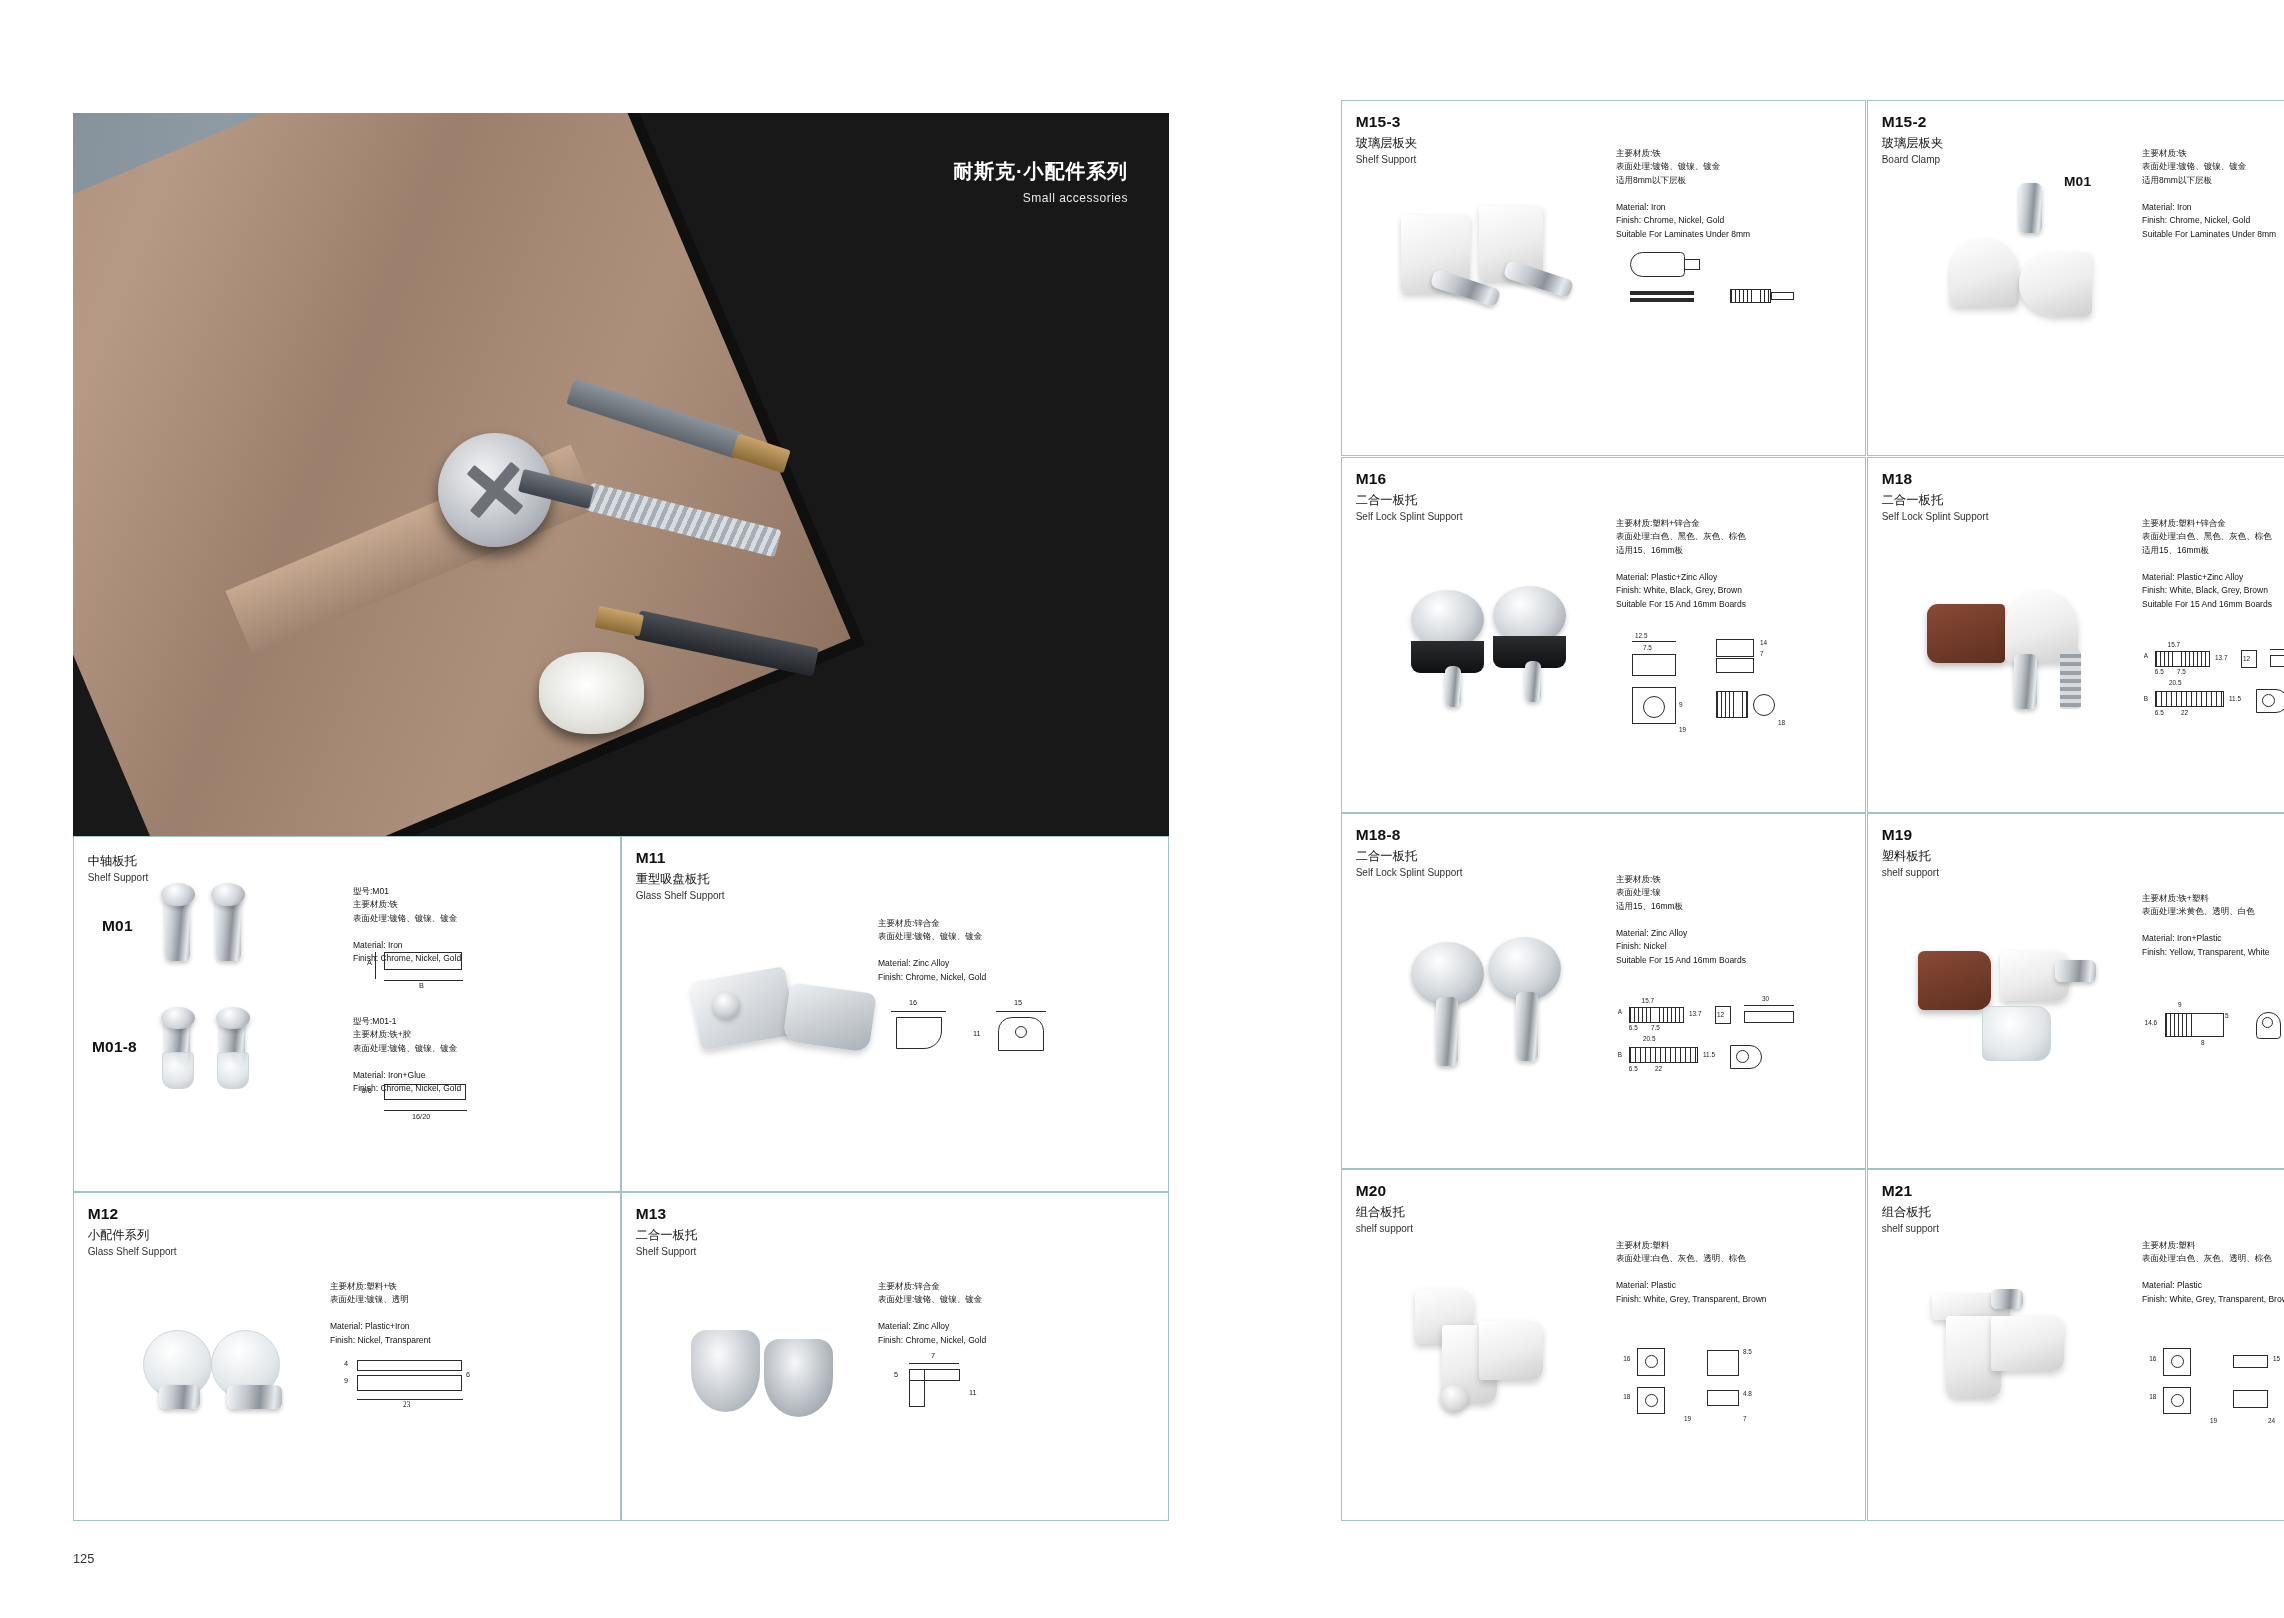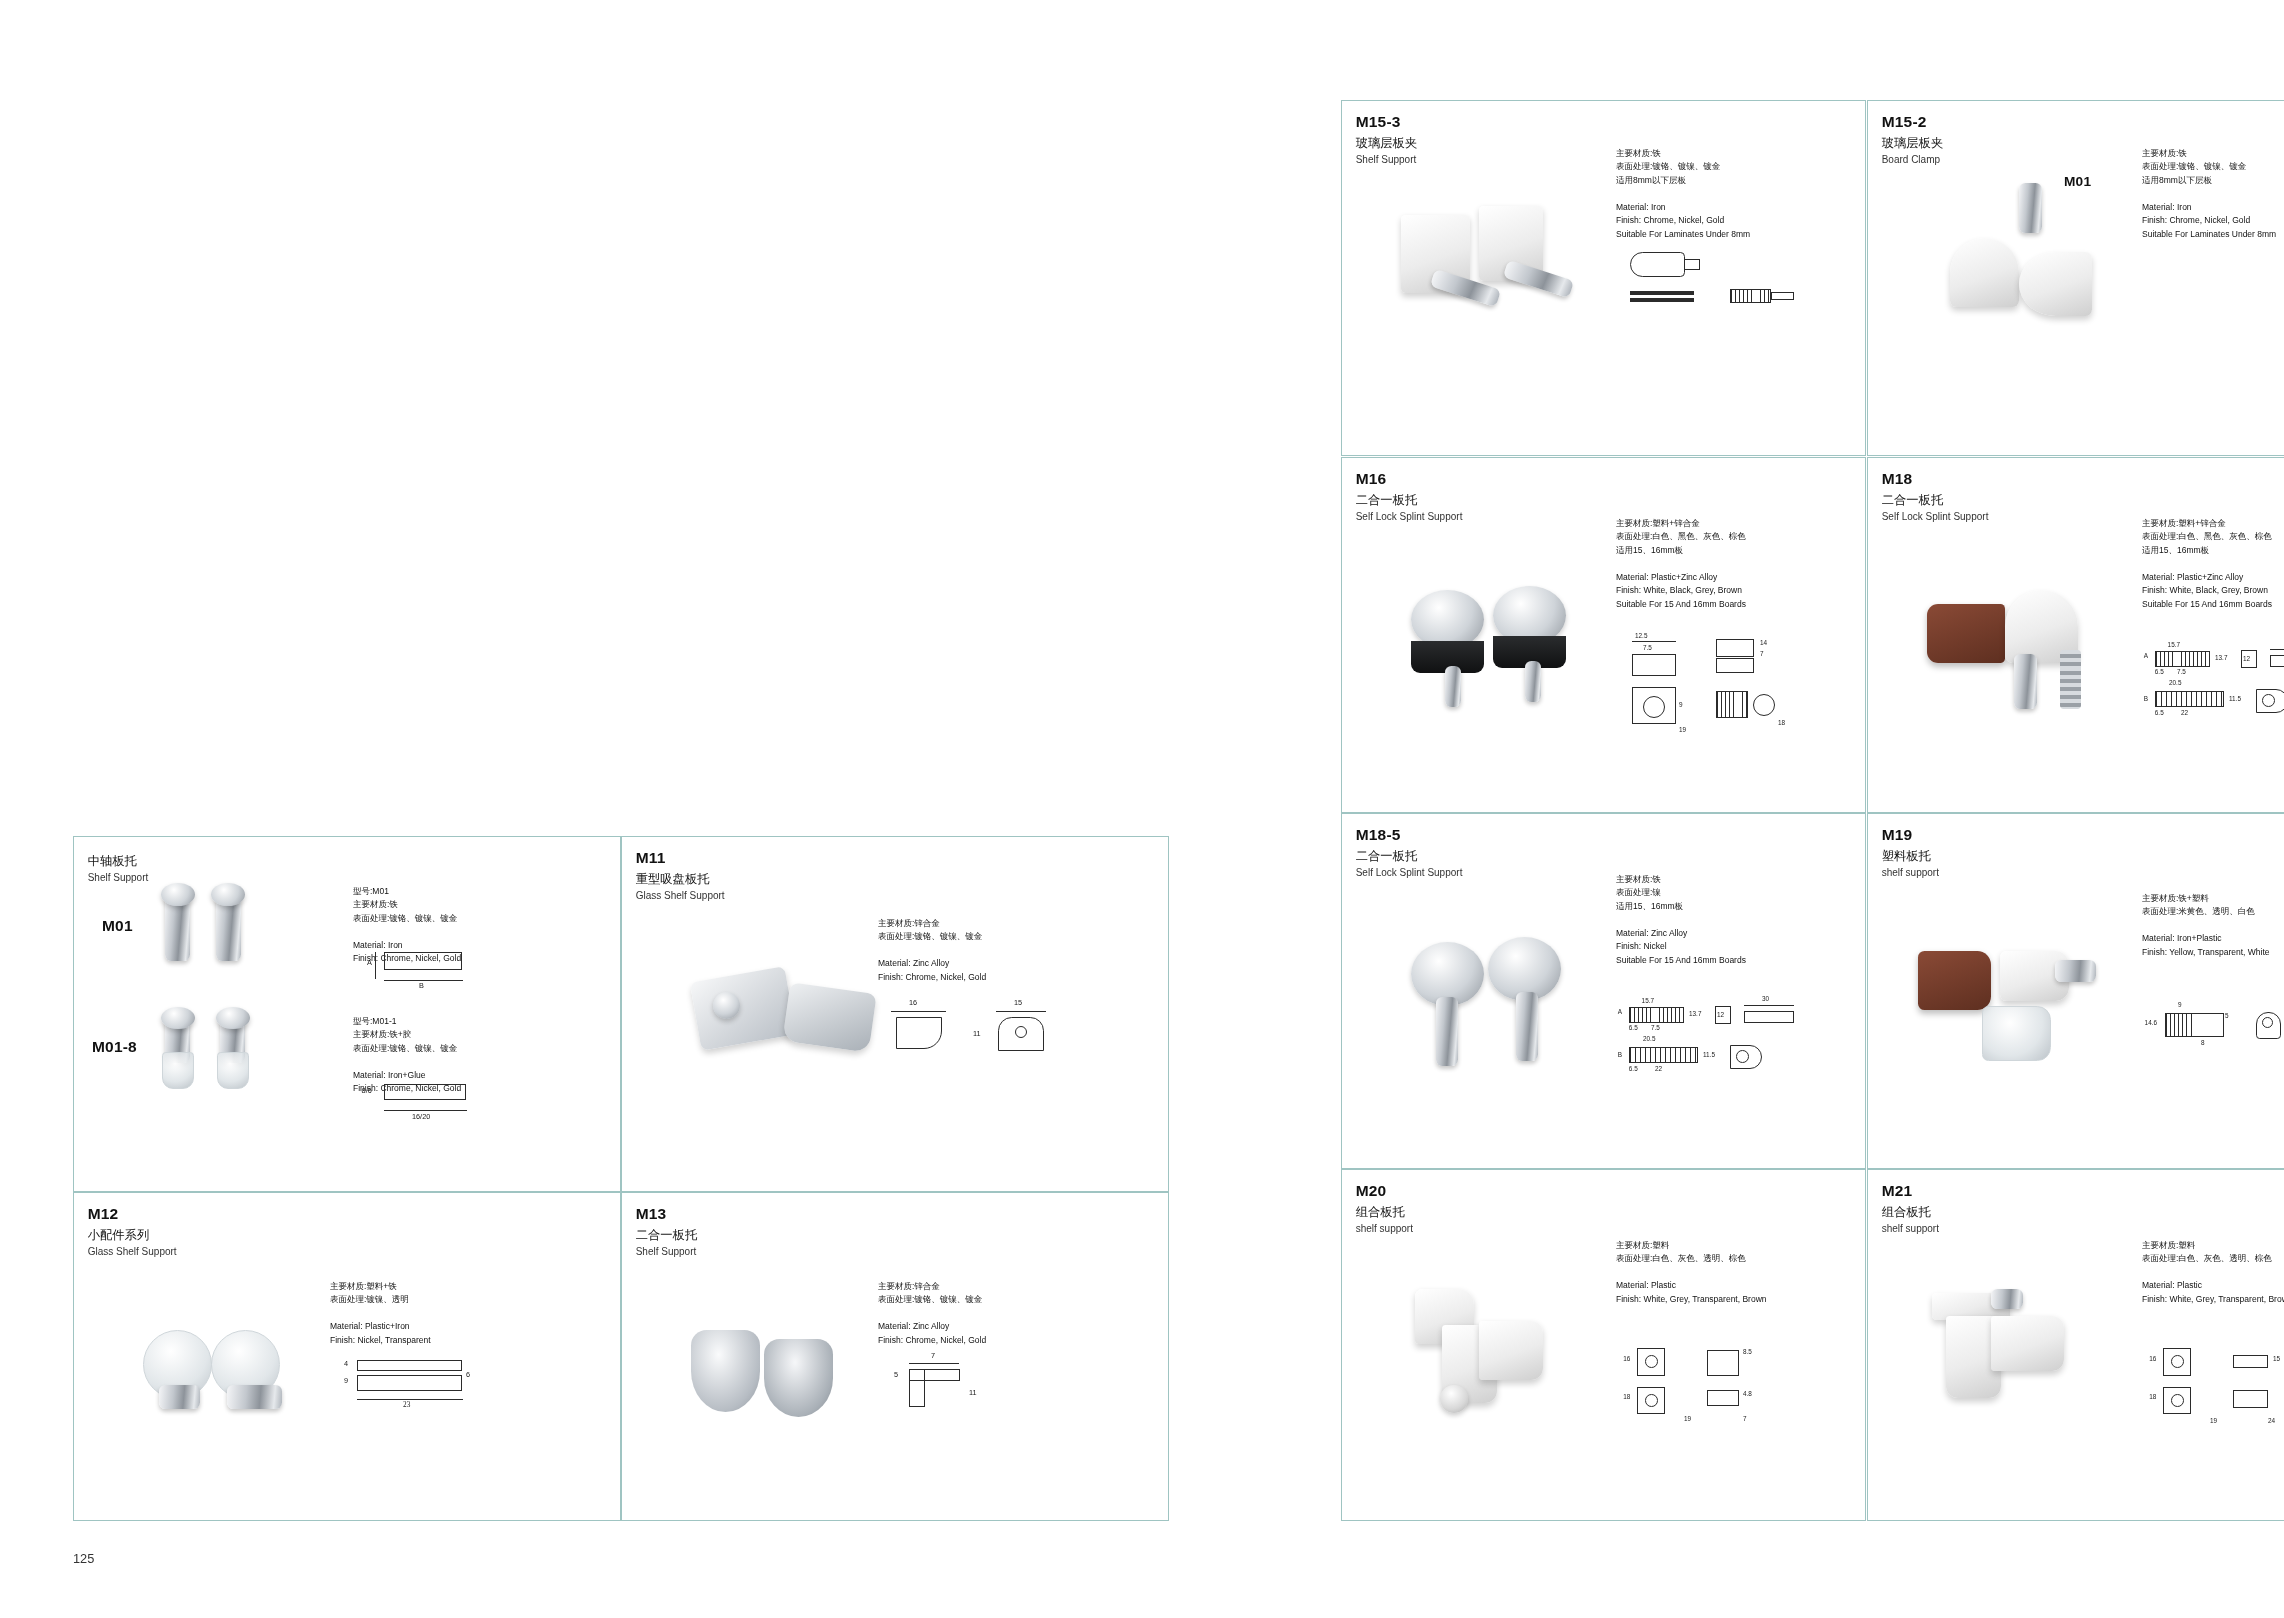--- a/index.html
+++ b/index.html
@@ -124,20 +124,34 @@
     background: repeating-linear-gradient(90deg,#2b2b2b 0 0.9px, transparent 0.9px 4.1px);
   }
 </style>
 </head>
 <body>
 
 <div class="page">
 
   <div class="left-page">
 
+    <div class="hero">
+      <div class="hero-wood2"></div>
+      <div class="hero-wood"></div>
+      <div class="hero-edge"></div>
+      <div class="prop cam-disc"></div>
+      <div class="prop dowel1"></div>
+      <div class="prop dowel2"></div>
+      <div class="prop plastic-gear"></div>
+      <div class="prop dowel3"></div>
+      <div class="hero-title">
+        <div class="cn">耐斯克·小配件系列</div>
+        <div class="en">Small accessories</div>
+      </div>
+    </div>
 
     <div class="card" style="left:73px; top:836px; width:548px; height:356px;">
       <div class="card-inner">
         <div class="name-cn">中轴板托</div>
         <div class="name-en">Shelf Support</div>
 
         <div style="position:absolute; left:28px; top:80px;" class="code">M01</div>
         <div style="position:absolute; left:18px; top:201px;" class="code">M01-8</div>
 
         <div class="ph metal-pin" style="left:91px; top:55px; width:25px; height:69px;"></div>
@@ -402,21 +416,21 @@
           <div class="dim-s" style="left:39px; top:68px;">22</div>
           <div class="dim-s" style="left:87px; top:54px;">11.5</div>
           <div class="dbox" style="left:114px; top:48px; width:32px; height:24px; border-radius:0 12px 12px 0;"></div>
           <div class="dcircle" style="left:120px; top:53px; width:12.8px; height:12.8px;"></div>
         </div>
       </div>
     </div>
 
     <div class="card" style="left:100px; top:813px; width:525px; height:356px;">
       <div class="card-inner">
-        <div class="code">M18-5</div>
+        <div class="code">M18-8</div>
         <div class="name-cn">二合一板托</div>
         <div class="name-en">Self Lock Splint Support</div>
 
         <div class="ph metal-round" style="left:69px; top:128px; width:73px; height:64px;"></div>
         <div class="ph metal-pin" style="left:94px; top:183px; width:22px; height:69px;"></div>
         <div class="ph metal-round" style="left:146px; top:123px; width:73px; height:64px;"></div>
         <div class="ph metal-pin" style="left:174px; top:178px; width:22px; height:69px;"></div>
 
         <div class="spec" style="left:274px; top:59px; width:215px;">主要材质:铁
 表面处理:镍

